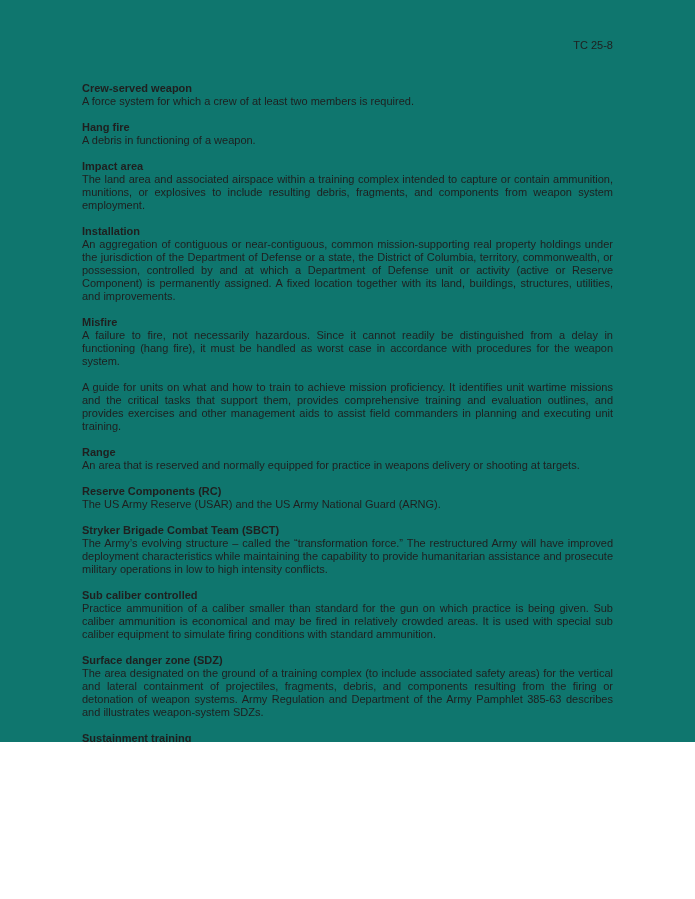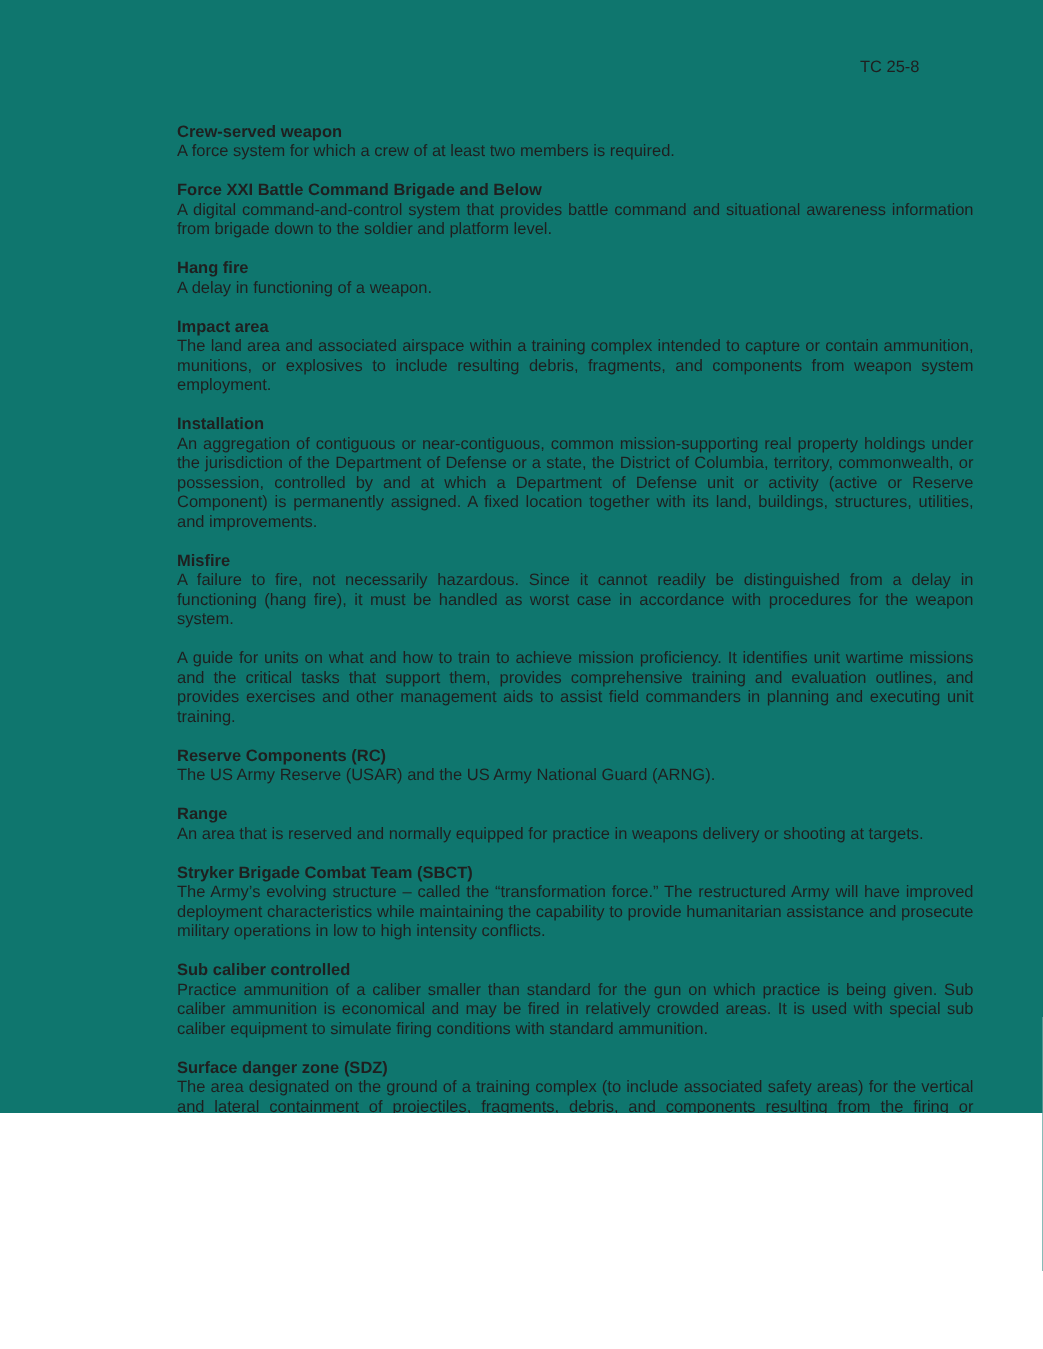--- a/index.html
+++ b/index.html
@@ -24,21 +24,20 @@
     width: 531px;
     text-align: right;
     font-size: 11px;
     line-height: 13px;
   }
   .content {
     position: absolute;
     top: 82px;
     left: 82px;
     width: 531px;
-    margin-left: 36px;
   }
   .entry {
     margin-bottom: 13px;
     font-size: 11px;
     line-height: 13px;
   }
   .term {
     font-weight: bold;
     font-size: 11px;
     line-height: 13px;
@@ -65,28 +64,24 @@
     <span>TC 25-8</span>
   </div>
 
   <main class="content">
 
       <section class="entry">
         <div class="term">Crew-served weapon</div>
         <p class="definition">A force system for which a crew of at least two members is required.</p>
       </section>
 
-      <section class="entry">
-        <div class="term">Force XXI Battle Command Brigade and Below</div>
-        <p class="definition">A digital command-and-control system that provides battle command and situational awareness information from brigade down to the soldier and platform level.</p>
-      </section>
 
       <section class="entry">
         <div class="term">Hang fire</div>
-        <p class="definition">A delay in functioning of a weapon.</p>
+        <p class="definition">A debris in functioning of a weapon.</p>
       </section>
 
       <section class="entry">
         <div class="term">Impact area</div>
         <p class="definition">The land area and associated airspace within a training complex intended to capture or contain ammunition, munitions, or explosives to include resulting debris, fragments, and components from weapon system employment.</p>
       </section>
 
       <section class="entry">
         <div class="term">Installation</div>
         <p class="definition">An aggregation of contiguous or near-contiguous, common mission-supporting real property holdings under the jurisdiction of the Department of Defense or a state, the District of Columbia, territory, commonwealth, or possession, controlled by and at which a Department of Defense unit or activity (active or Reserve Component) is permanently assigned.  A fixed location together with its land, buildings, structures, utilities, and improvements.</p>
@@ -95,27 +90,27 @@
       <section class="entry">
         <div class="term">Misfire</div>
         <p class="definition">A failure to fire, not necessarily hazardous.  Since it cannot readily be distinguished from a delay in functioning (hang fire), it must be handled as worst case in accordance with procedures for the weapon system.</p>
       </section>
 
       <section class="entry">
         <p class="definition">A guide for units on what and how to train to achieve mission proficiency.  It identifies unit wartime missions and the critical tasks that support them, provides comprehensive training and evaluation outlines, and provides exercises and other management aids to assist field commanders in planning and executing unit training.</p>
       </section>
 
       <section class="entry">
-        <div class="term">Reserve Components (RC)</div>
-        <p class="definition">The US Army Reserve (USAR) and the US Army National Guard (ARNG).</p>
+        <div class="term">Range</div>
+        <p class="definition">An area that is reserved and normally equipped for practice in weapons delivery or shooting at targets.</p>
       </section>
 
       <section class="entry">
-        <div class="term">Range</div>
-        <p class="definition">An area that is reserved and normally equipped for practice in weapons delivery or shooting at targets.</p>
+        <div class="term">Reserve Components (RC)</div>
+        <p class="definition">The US Army Reserve (USAR) and the US Army National Guard (ARNG).</p>
       </section>
 
       <section class="entry">
         <div class="term">Stryker Brigade Combat Team (SBCT)</div>
         <p class="definition">The Army’s evolving structure – called the “transformation force.”  The restructured Army will have improved deployment characteristics while maintaining the capability to provide humanitarian assistance and prosecute military operations in low to high intensity conflicts.</p>
       </section>
 
       <section class="entry">
         <div class="term">Sub caliber controlled</div>
         <p class="definition">Practice ammunition of a caliber smaller than standard for the gun on which practice is being given.  Sub caliber ammunition is economical and may be fired in relatively crowded areas.  It is used with special sub caliber equipment to simulate firing conditions with standard ammunition.</p>

